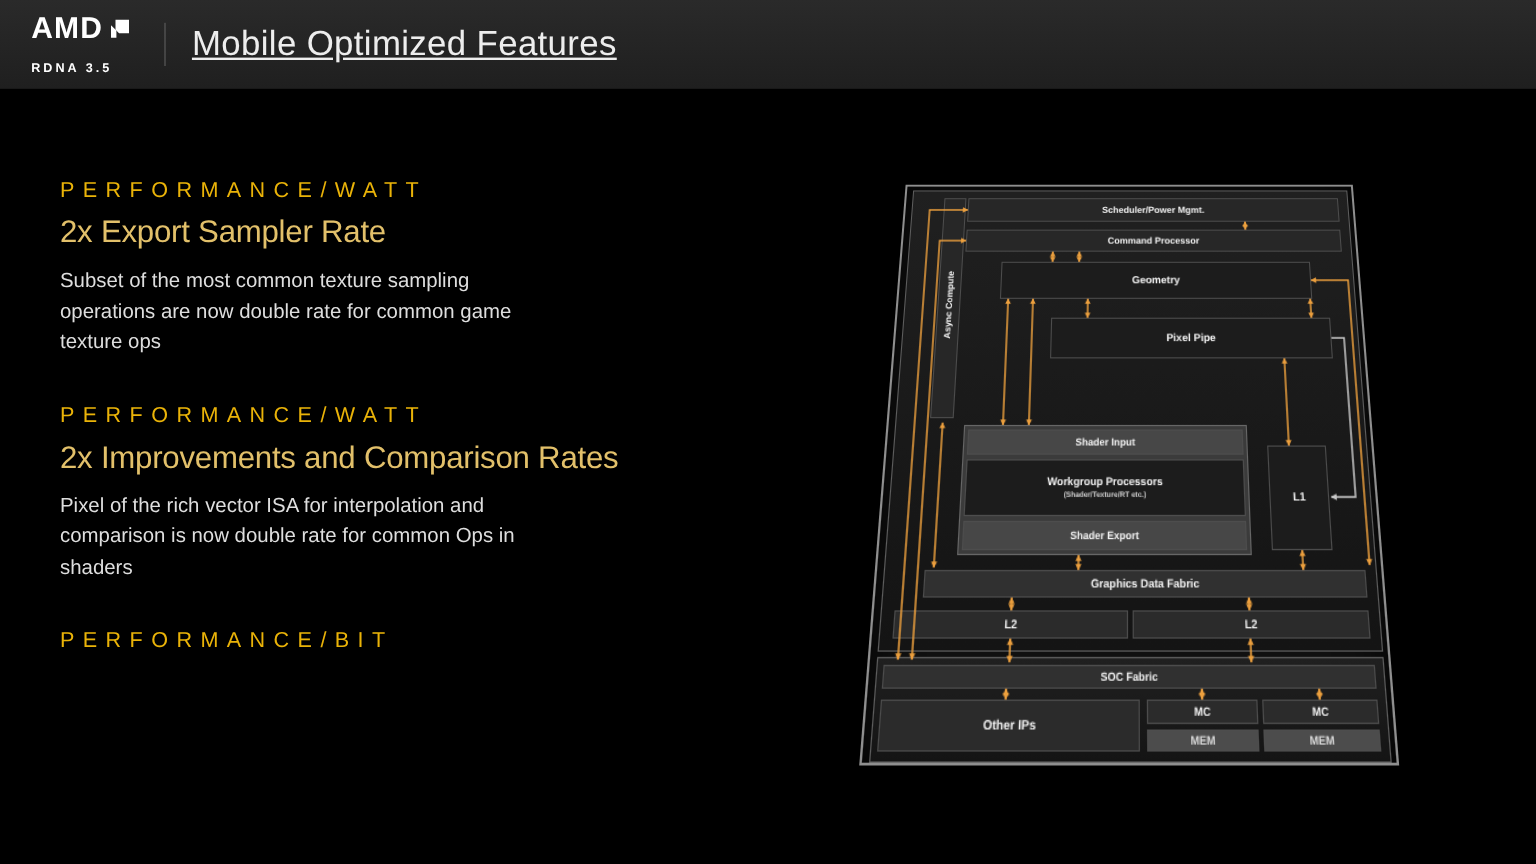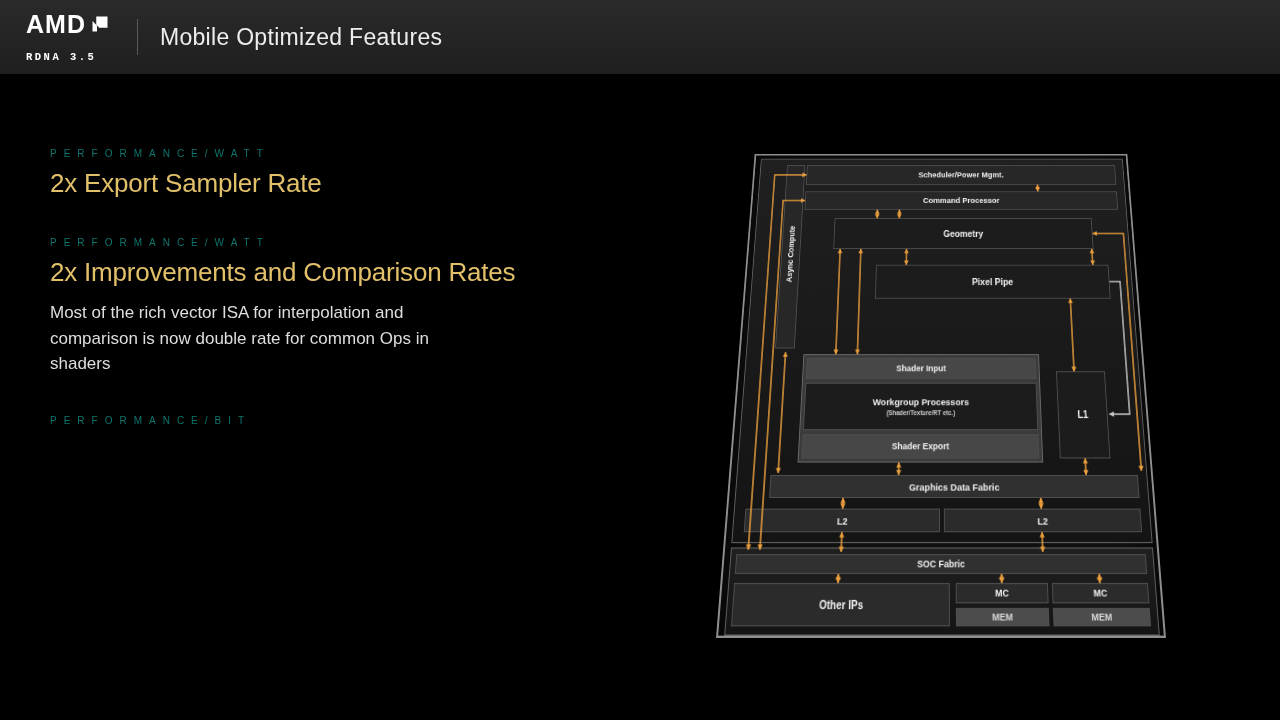--- a/index.html
+++ b/index.html
@@ -5,28 +5,28 @@
   html,body{margin:0;padding:0;background:#000;width:1280px;height:720px;overflow:hidden;
     font-family:"Liberation Sans",sans-serif;}
   .slide{position:relative;width:1280px;height:720px;background:#000;padding-left:11px;}
 
   
   .topbar{position:absolute;top:0;left:0;width:1280px;height:74px;
     background:linear-gradient(180deg,#2a2a2a,#1f1f1f);display:flex;align-items:center;}
   .logo{margin-left:26px;display:flex;flex-direction:column;line-height:1;}
   .logo-row{display:flex;align-items:center;gap:5px;}
   .amd-word{color:#fff;font-weight:bold;font-size:25px;letter-spacing:1px;}
-  .amd-sub{color:#fff;font-weight:bold;font-size:10.5px;letter-spacing:2.5px;margin-top:15px;font-family:Liberation Mono, monospace;}
+  .amd-sub{color:#fff;font-weight:bold;font-size:10.5px;letter-spacing:2.5px;margin-top:15px;}
   .divider{width:1px;height:36px;background:#5a5a5a;margin:0 22px 0 28px;}
-  .page-title{color:#ededed;font-size:23px;font-weight:400;letter-spacing:.3px;}
+  .page-title{color:#ededed;font-size:29px;font-weight:400;letter-spacing:.3px;text-decoration:underline;}
 
   
   .content{position:absolute;left:50px;top:148px;width:600px;}
   .content section{margin:0 0 38px 0;}
-  .eyebrow{color:#0f766e;font-size:10px;letter-spacing:7px;margin:0 0 9px 0;}
+  .eyebrow{color:#eab308;font-size:18px;letter-spacing:7px;margin:0 0 9px 0;}
   .sec-title{color:#E2C06A;font-size:26px;font-weight:400;letter-spacing:-.2px;margin:0 0 12px 0;}
   .sec-body{color:#dedede;font-size:17px;line-height:1.5;margin:0;white-space:pre-line;}
 
   
   .diagram-wrap{position:absolute;left:716px;top:138px;width:450px;height:500px;}
   .diagram{position:relative;width:450px;height:500px;
     transform:perspective(650px) rotateX(13deg) scaleY(1.2);transform-origin:50% 100%;}
   .frame{position:absolute;inset:0;border:2px solid #8f8f8f;background:#101010;
     box-shadow:inset 0 0 40px rgba(0,0,0,.85);}
   .panel{position:absolute;border:1px solid #5f5f5f;background:linear-gradient(180deg,#202020,#141414);}
@@ -62,25 +62,28 @@
       <span class="amd-sub">RDNA 3.5</span>
     </div>
     <div class="divider"></div>
     <div class="page-title">Mobile Optimized Features</div>
   </div>
 
   <div class="content">
     <section>
       <div class="eyebrow">PERFORMANCE/WATT</div>
       <h2 class="sec-title">2x Export Sampler Rate</h2>
+      <p class="sec-body">Subset of the most common texture sampling
+operations are now double rate for common game
+texture ops</p>
     </section>
     <section>
       <div class="eyebrow">PERFORMANCE/WATT</div>
       <h2 class="sec-title">2x Improvements and Comparison Rates</h2>
-      <p class="sec-body">Most of the rich vector ISA for interpolation and
+      <p class="sec-body">Pixel of the rich vector ISA for interpolation and
 comparison is now double rate for common Ops in
 shaders</p>
     </section>
     <section>
       <div class="eyebrow">PERFORMANCE/BIT</div>
     </section>
   </div>
 
   <div class="diagram-wrap">
     <div class="diagram">

